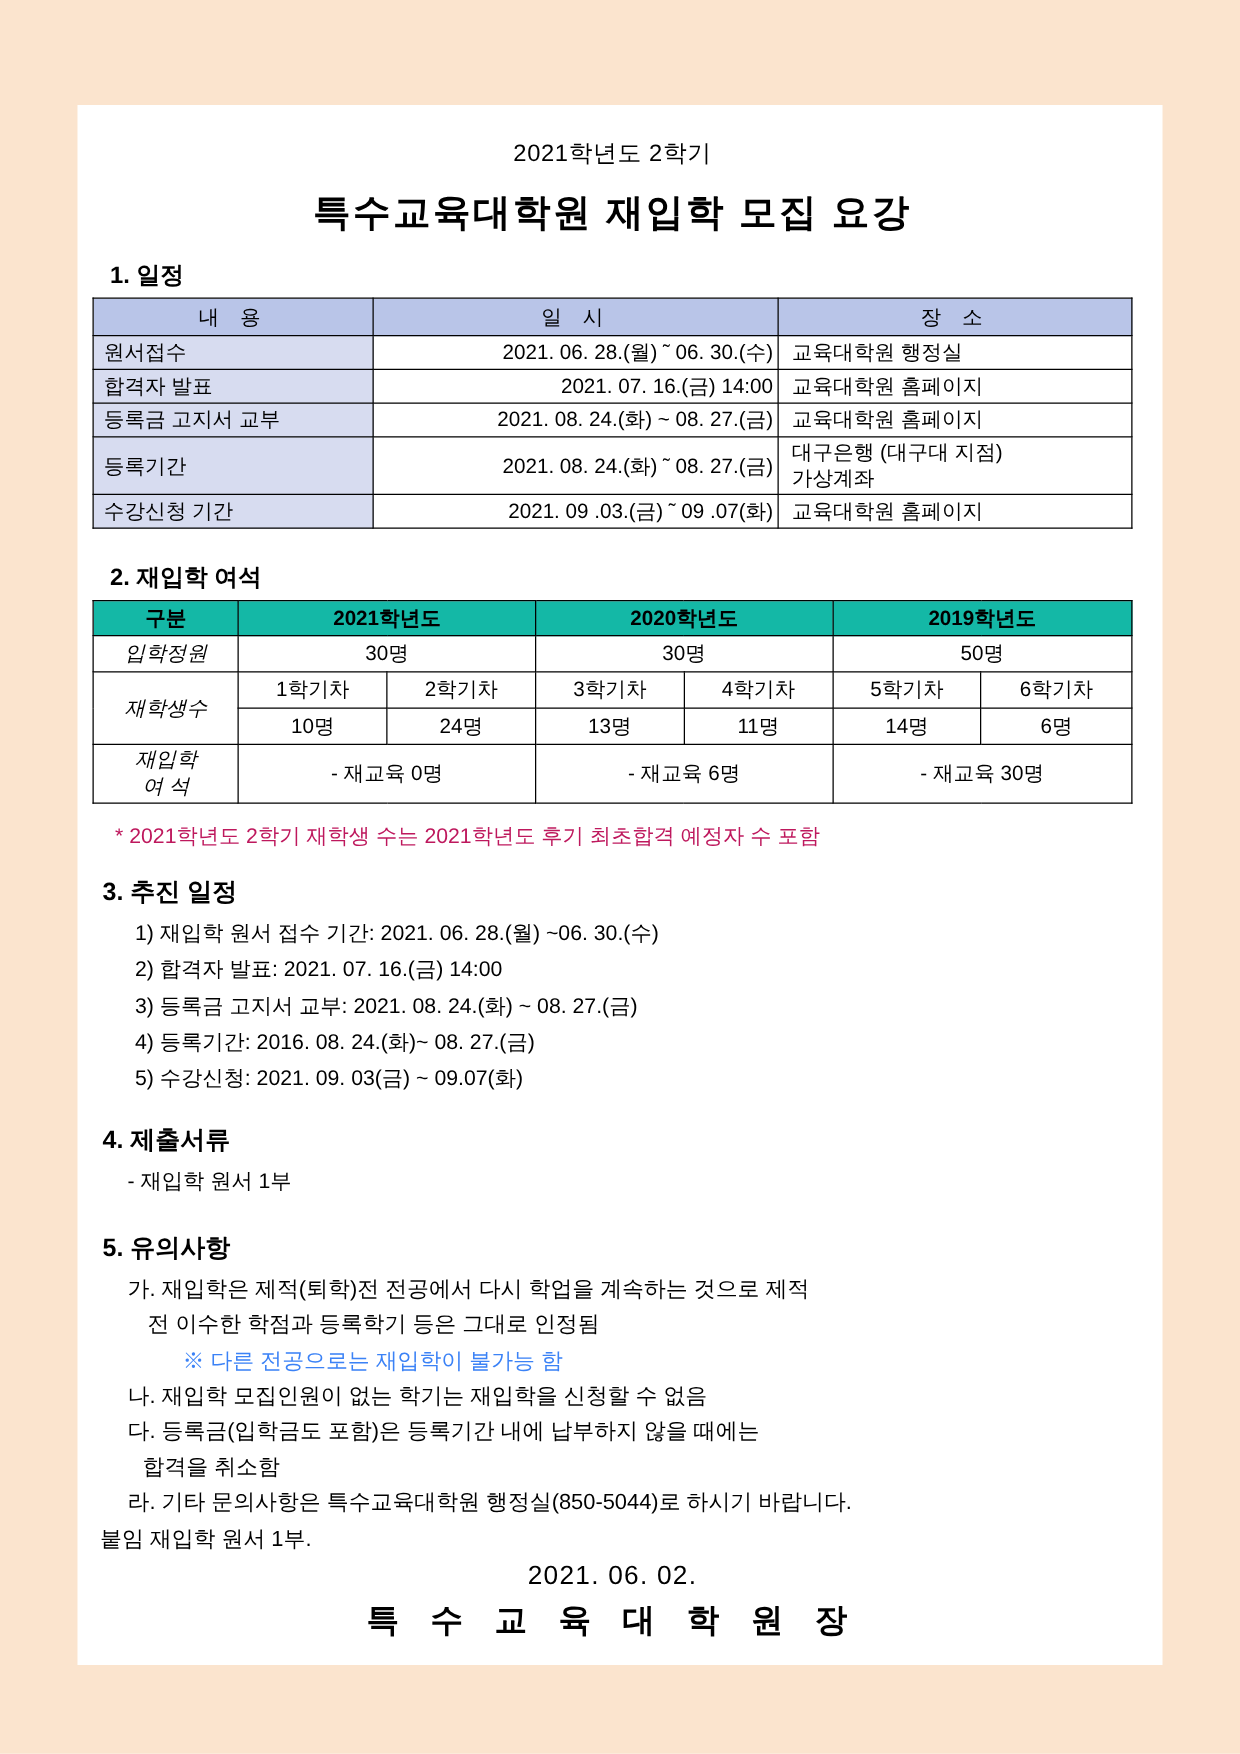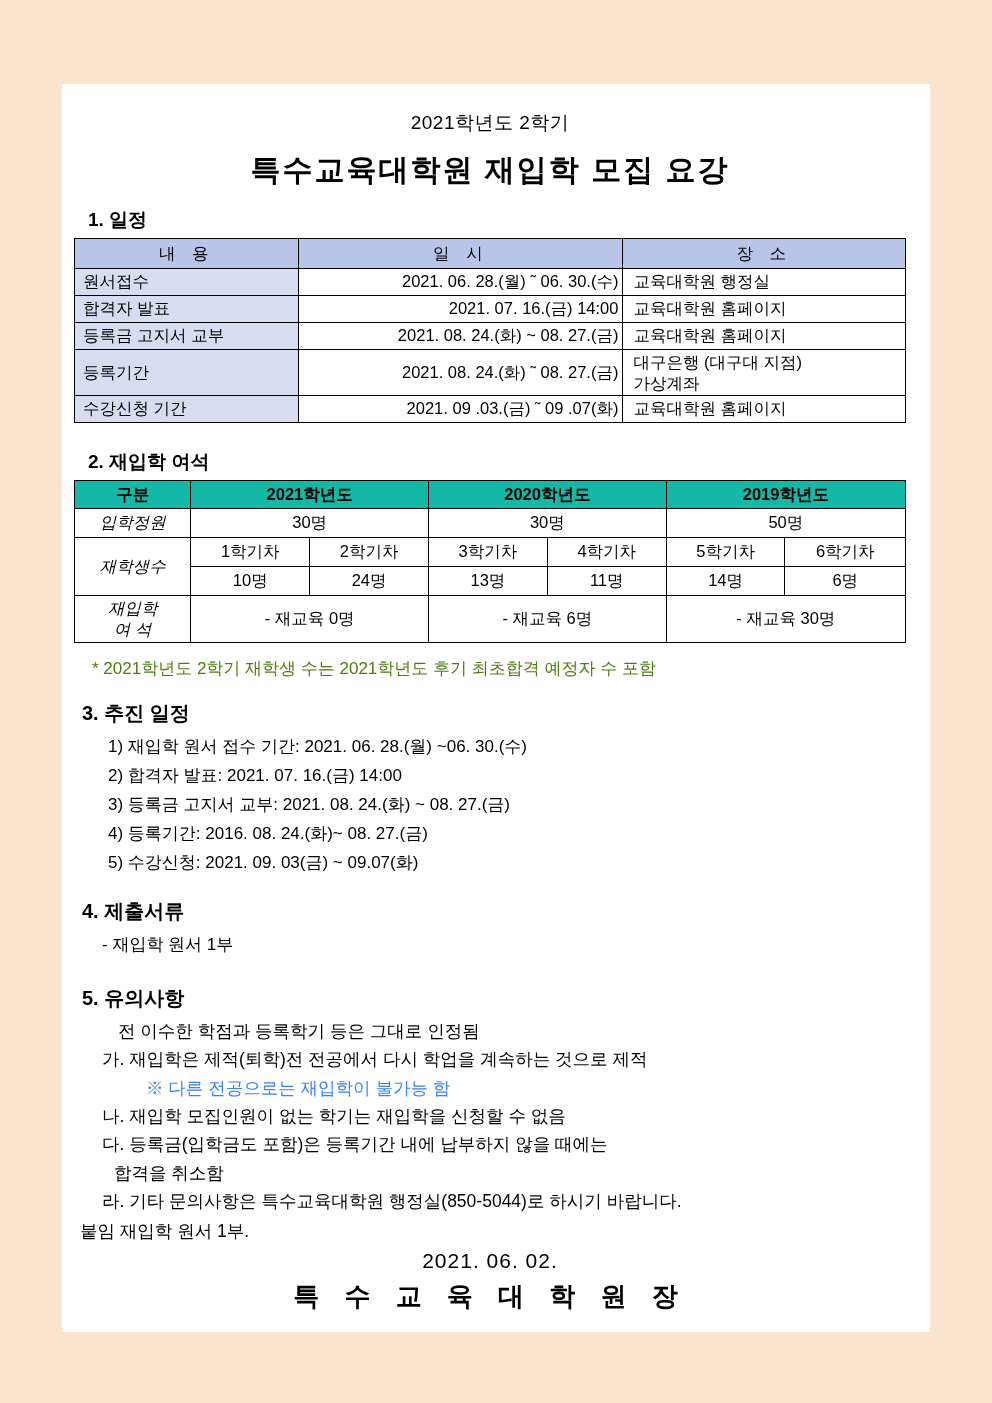--- a/index.html
+++ b/index.html
@@ -96,21 +96,21 @@
     text-align: center;
     height: 24px;
   }
   .tbl-quota td.lbl {
     background: #ffffff;
     font-style: italic;
   }
   .note {
     font-size: 17px;
     margin: 14px 0 0 18px;
-    color: #4d7c0f;
+    color: #be185d;
   }
   .list-lines {
     margin: 2px 0 0 34px;
     font-size: 17px;
     line-height: 1.72;
     color: #000;
   }
   .list-lines.indent2 {
     margin-left: 28px;
   }
@@ -279,22 +279,22 @@
 
   <div class="section-head numbered-big">4. 제출서류</div>
   <div class="list-lines indent2">
     <div>-  재입학 원서 1부</div>
   </div>
 
   <div class="sp20"></div>
 
   <div class="section-head numbered-big">5. 유의사항</div>
   <div class="notice-lines">
+    <div>가. 재입학은 제적(퇴학)전 전공에서 다시 학업을 계속하는 것으로 제적</div>
     <div style="margin-left:16px">전 이수한 학점과 등록학기 등은 그대로 인정됨</div>
-    <div>가. 재입학은 제적(퇴학)전 전공에서 다시 학업을 계속하는 것으로 제적</div>
     <div class="red red-line">※ 다른 전공으로는 재입학이 불가능 함</div>
     <div>나. 재입학 모집인원이 없는 학기는 재입학을 신청할 수 없음</div>
     <div>다. 등록금(입학금도 포함)은 등록기간 내에 납부하지 않을 때에는</div>
     <div style="margin-left:12px">합격을 취소함</div>
     <div>라. 기타 문의사항은 특수교육대학원 행정실(850-5044)로 하시기 바랍니다.</div>
   </div>
 
   <div class="attach">붙임  재입학 원서  1부.</div>
 
   <div class="date-line">2021. 06. 02.</div>

